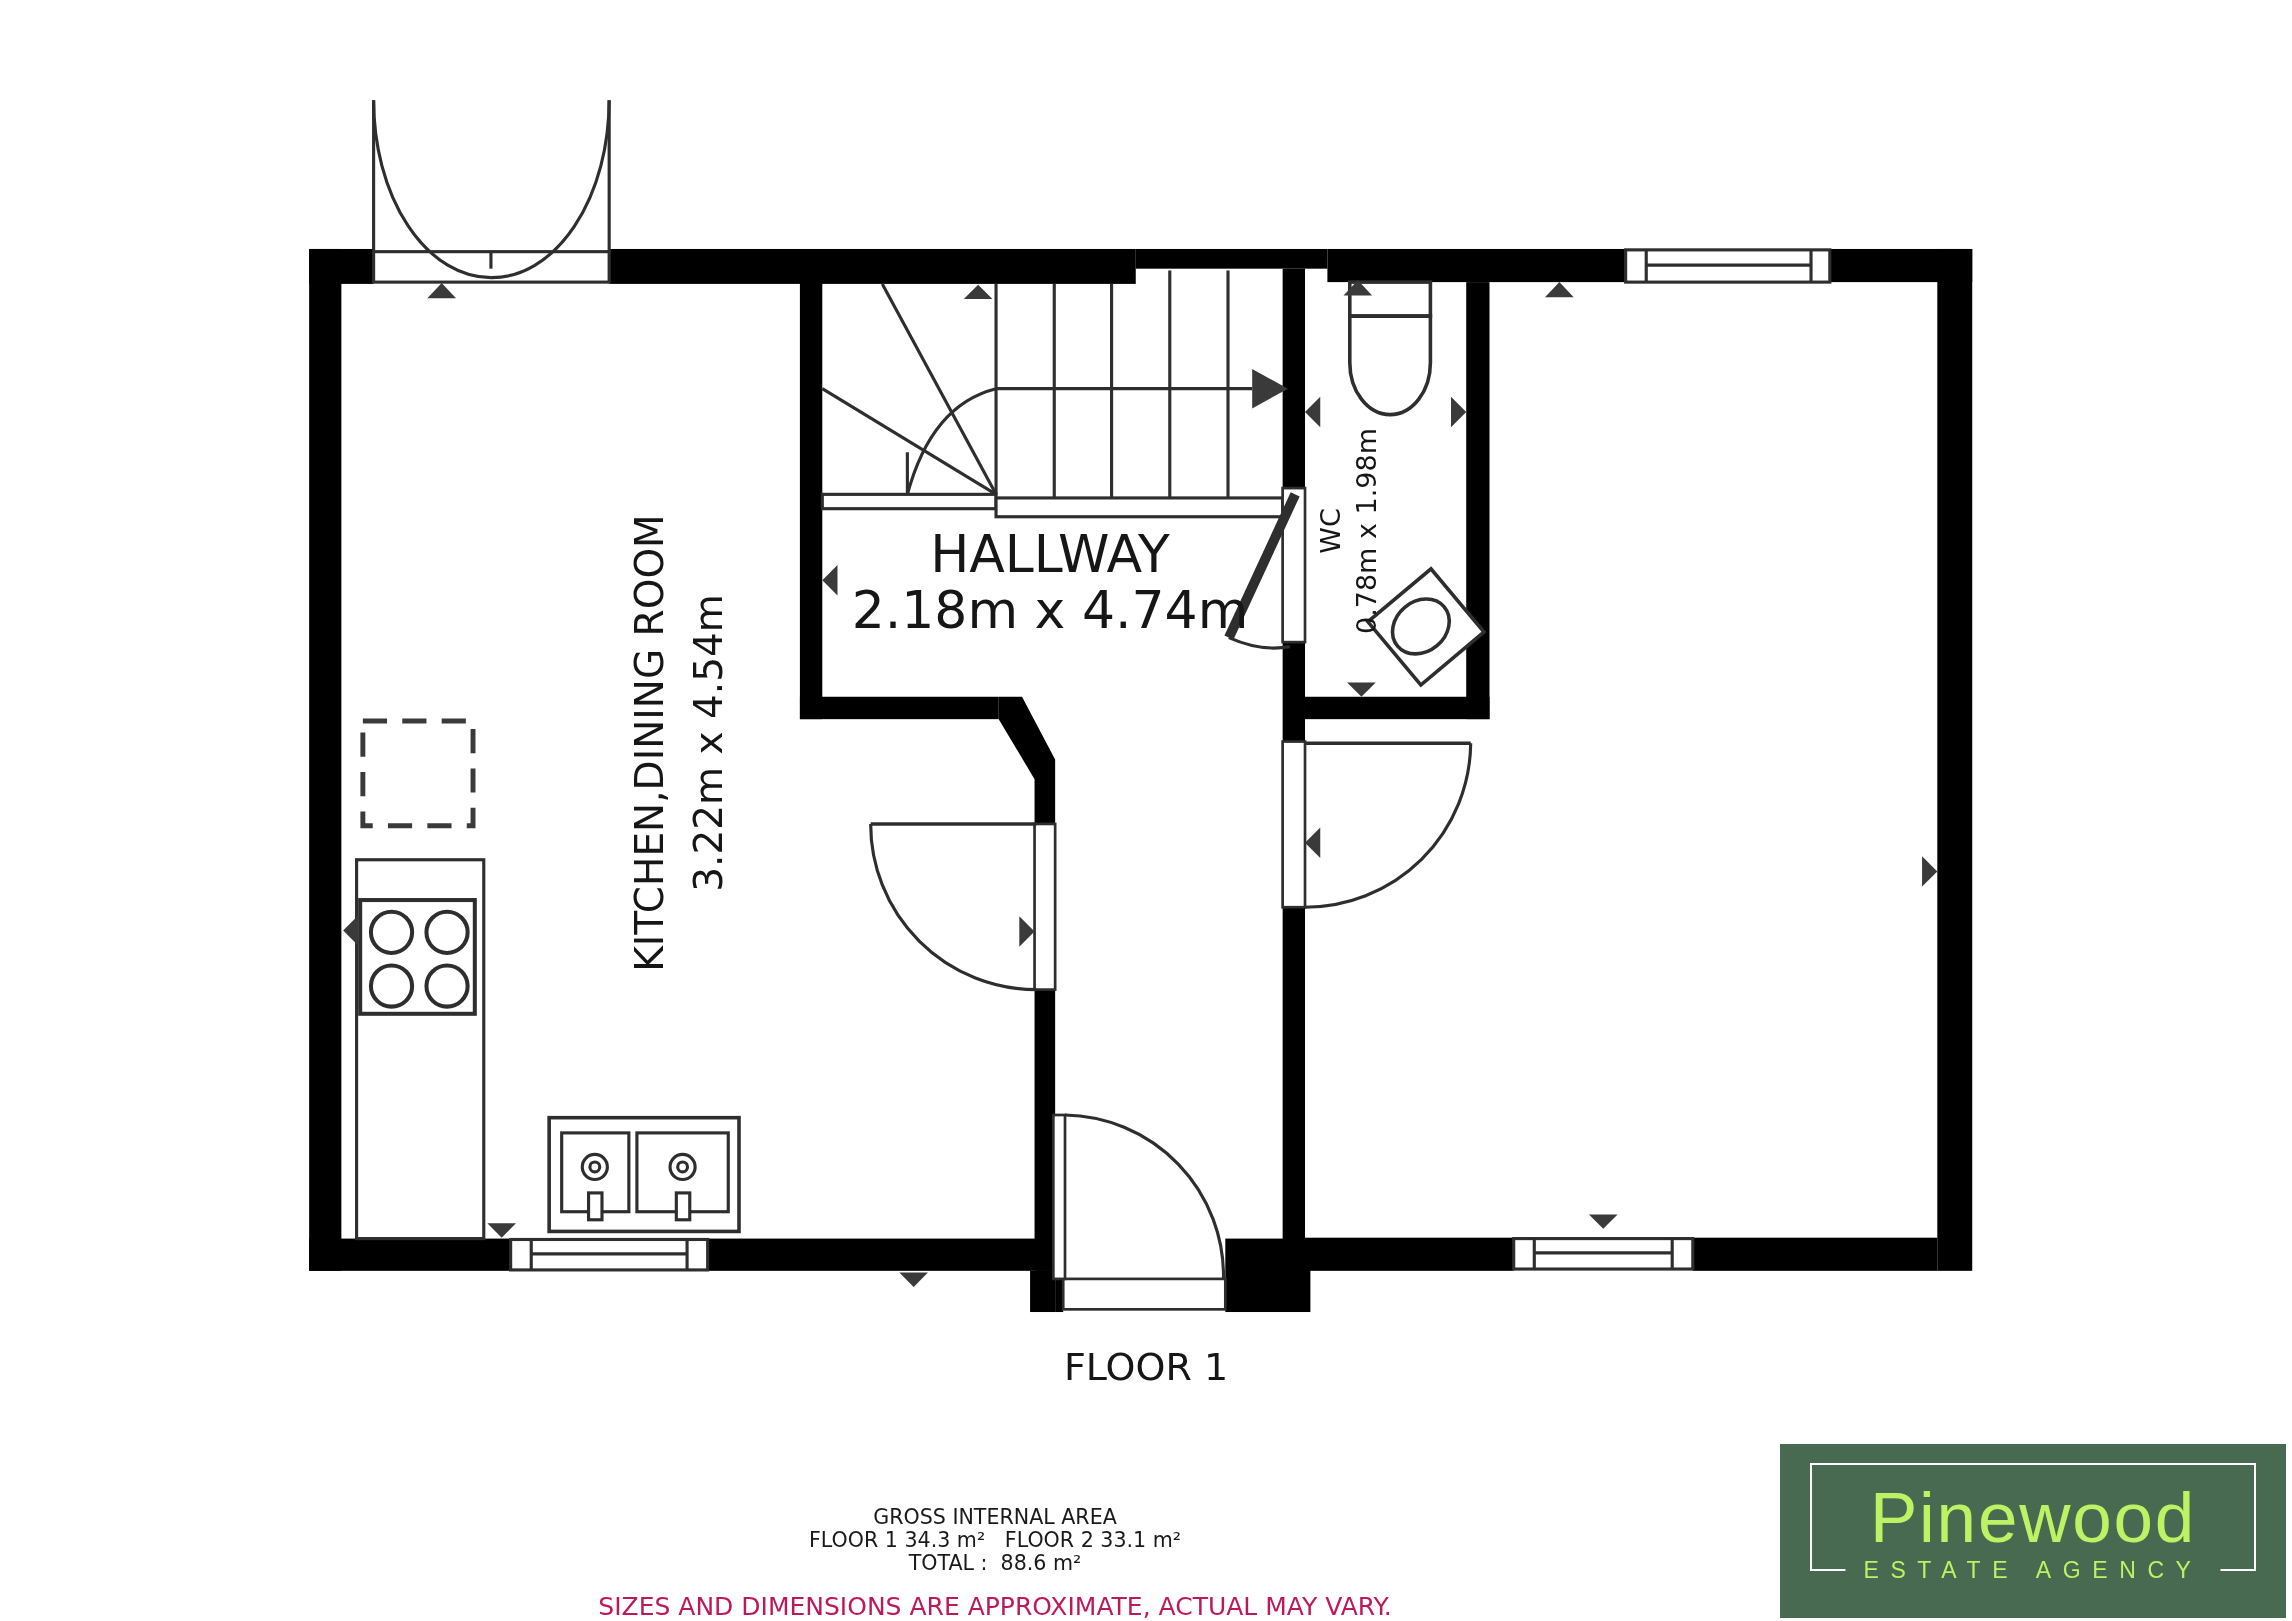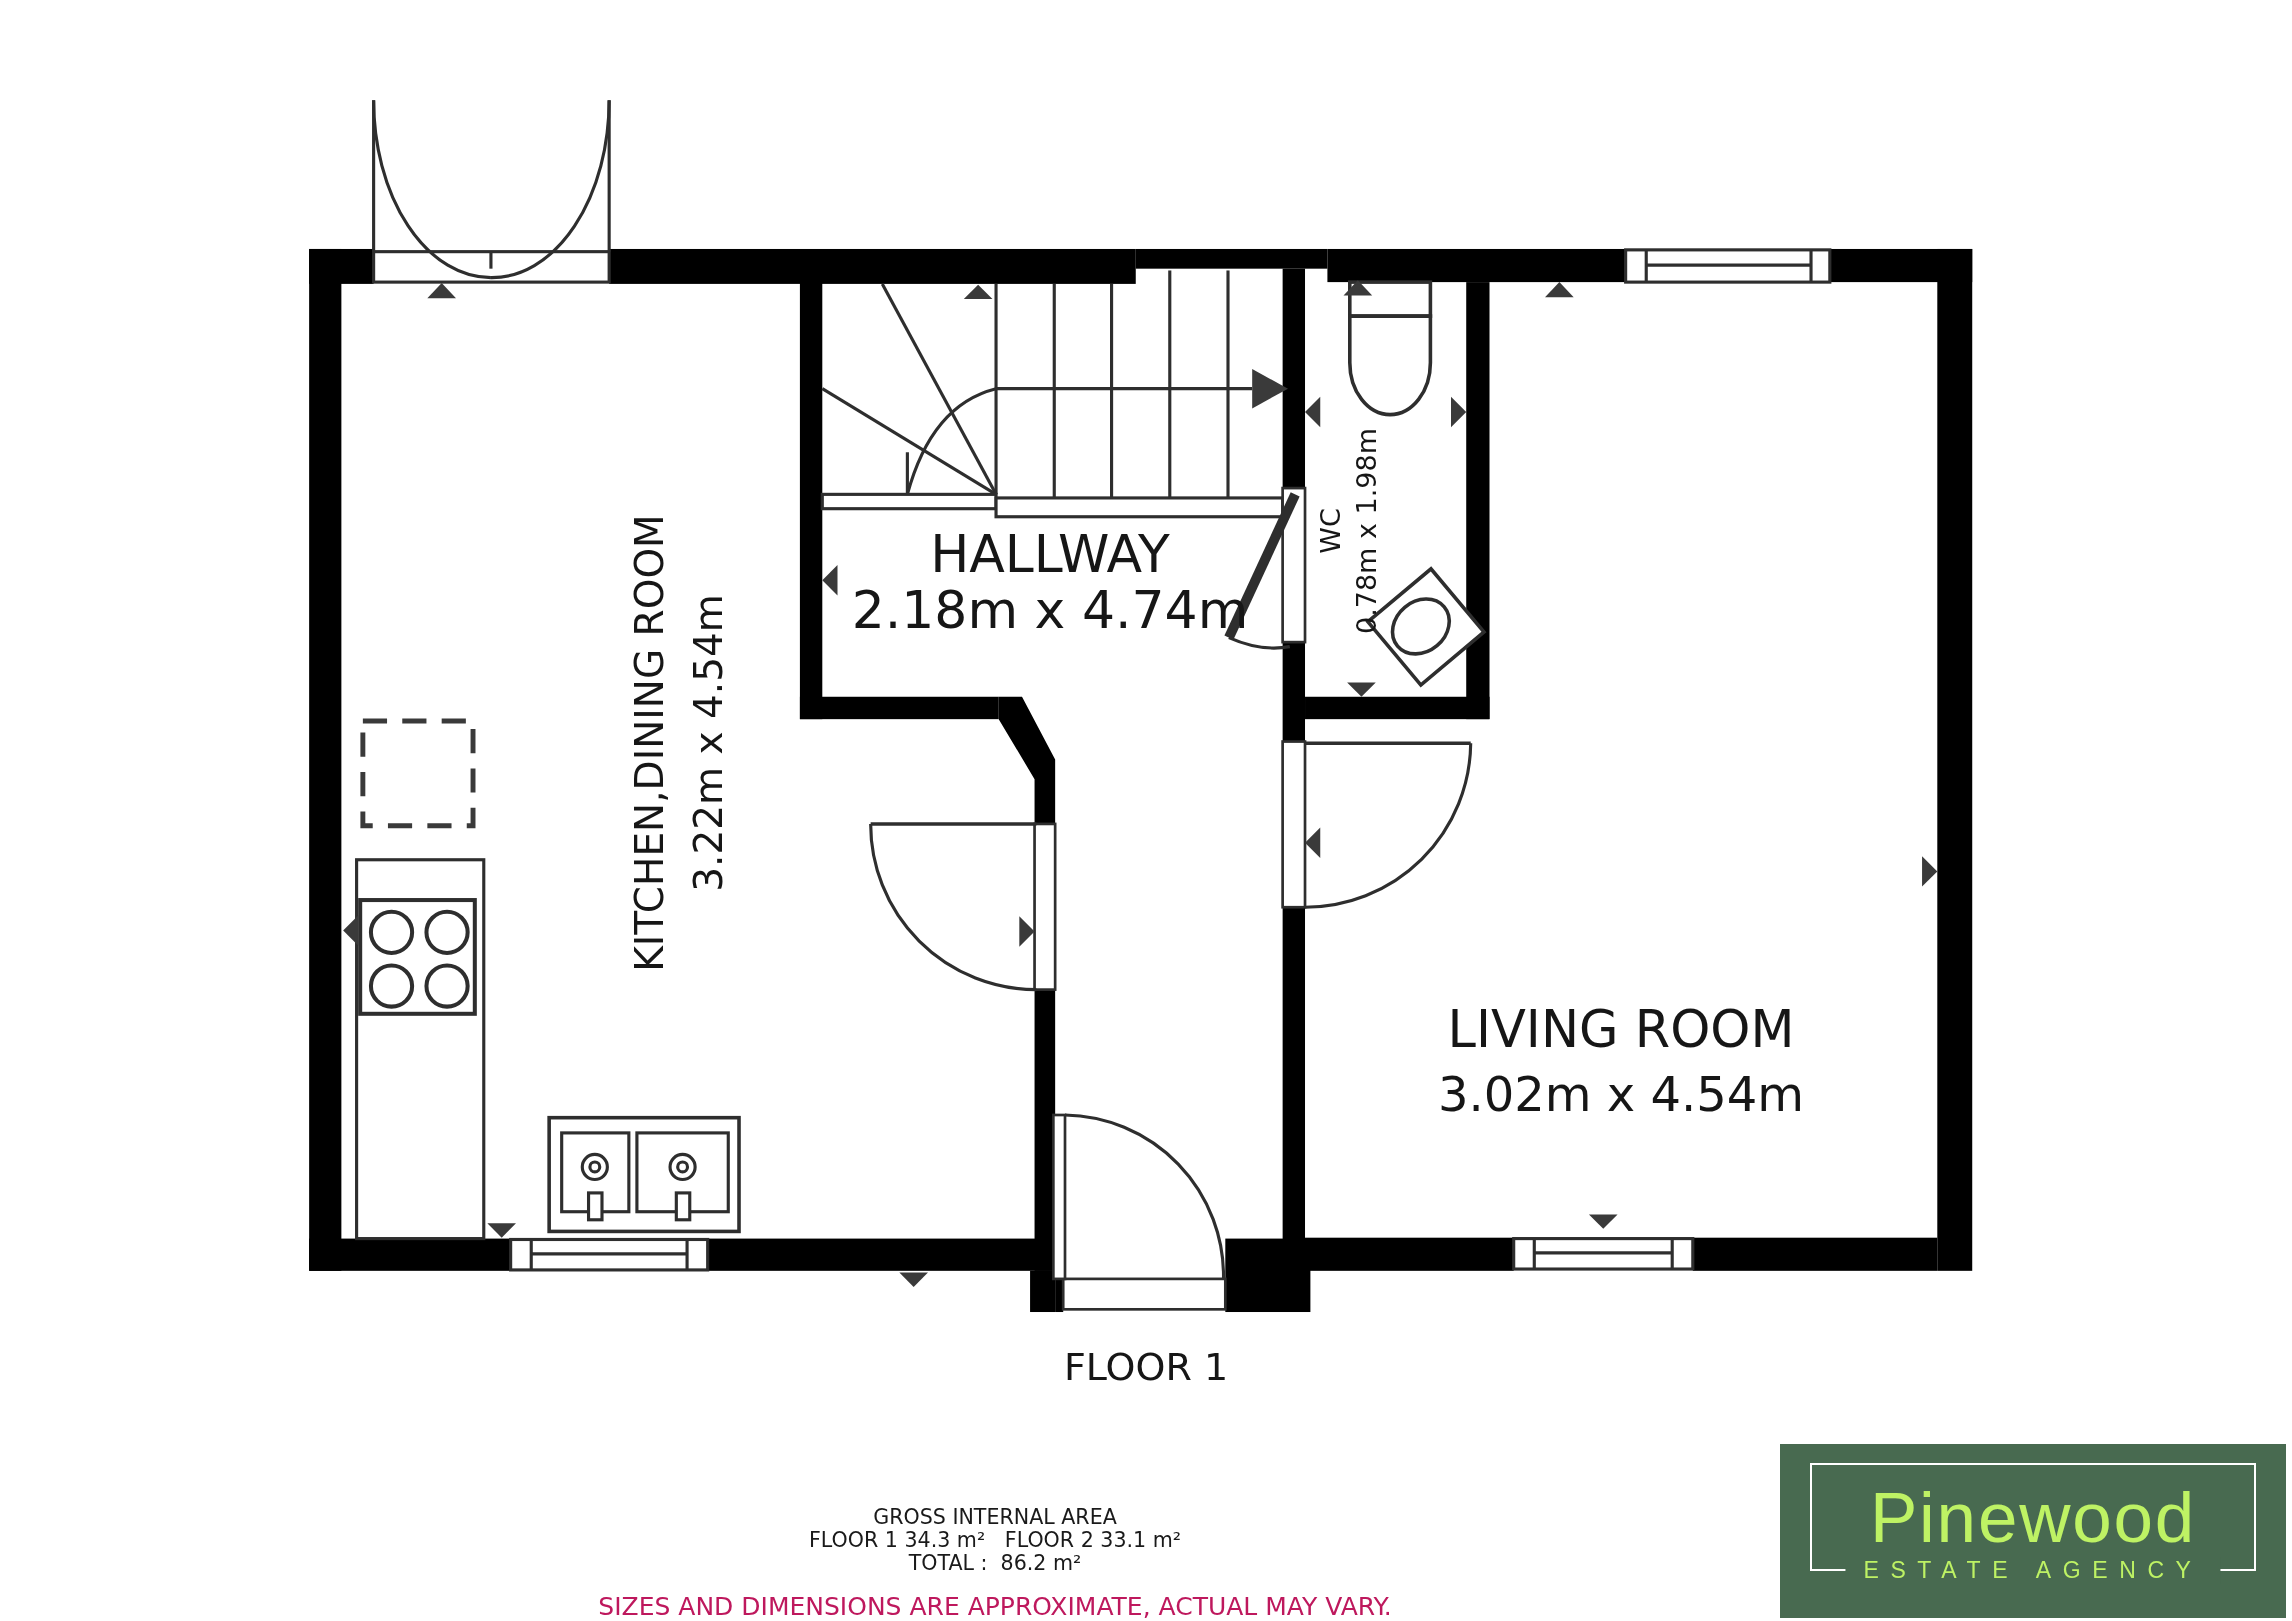--- a/index.html
+++ b/index.html
@@ -186,31 +186,27 @@
   <div class="label lbl-hallway">
     <span class="name">HALLWAY</span>
     <span class="dims">2.18m x 4.74m</span>
   </div>
 
   <div class="label vert lbl-wc">
     <span class="name">WC</span>
     <span class="dims">0.78m x 1.98m</span>
   </div>
 
-  <div class="label lbl-living">
-    <span class="name">LIVING ROOM</span>
-    <span class="dims">3.02m x 4.54m</span>
-  </div>
 
   <div class="label lbl-floor">FLOOR 1</div>
 
   <div class="footer">
     <div class="l1">GROSS INTERNAL AREA</div>
     <div class="l2">FLOOR 1 34.3 m²   FLOOR 2 33.1 m²</div>
-    <div class="l3">TOTAL :  86.2 m²</div>
+    <div class="l3">TOTAL :  88.6 m²</div>
     <div class="l4">SIZES AND DIMENSIONS ARE APPROXIMATE, ACTUAL MAY VARY.</div>
   </div>
 
   <div class="logo">
     <div class="logo-frame">
       <div class="logo-tag">ESTATE AGENCY</div>
     </div>
     <div class="logo-brand">Pinewood</div>
   </div>
 

